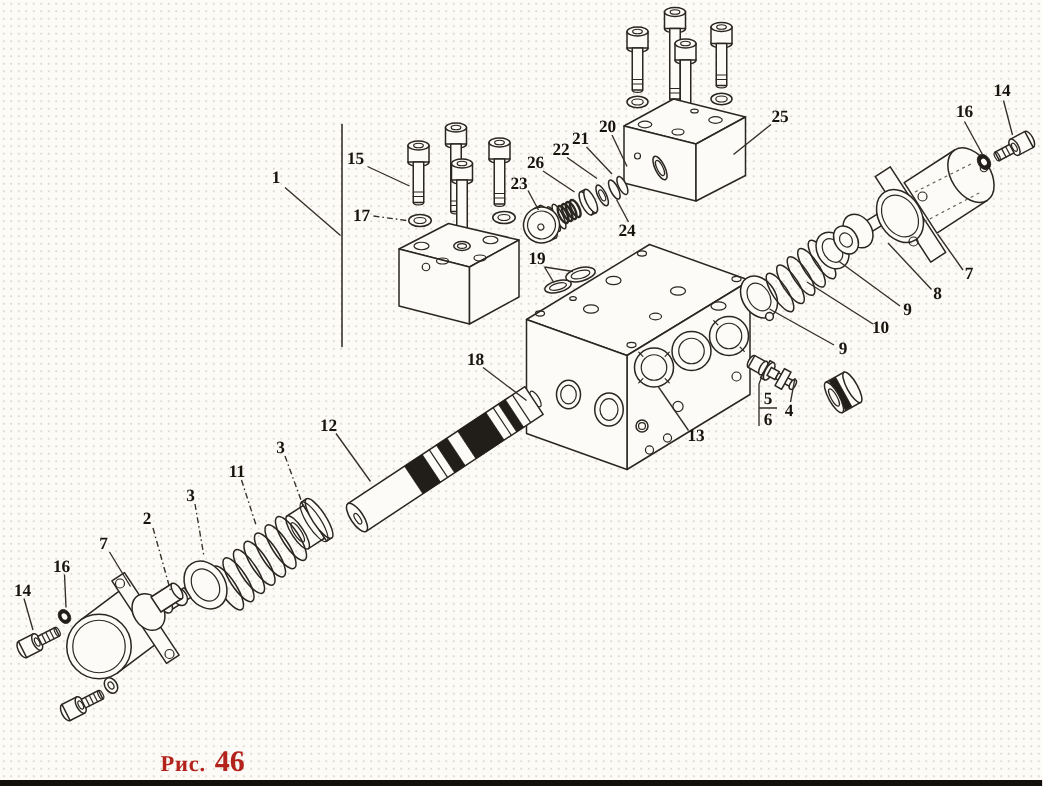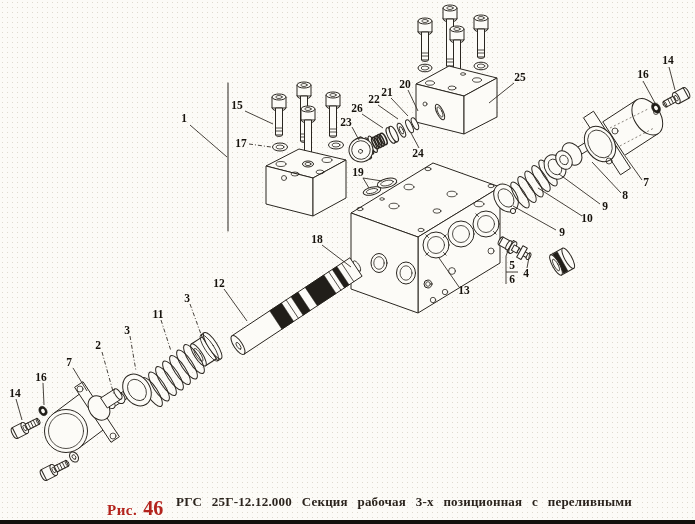--- a/index.html
+++ b/index.html
@@ -457,16 +457,15 @@
     <text class="c" x="643" y="78" text-anchor="middle">16</text>
     <text class="c" x="668" y="64" text-anchor="middle">14</text>
   </g>
 </svg>
 
 <div id="figrow">
   <span class="p">Рис.</span>
   <span class="n">46</span>
 </div>
 <div id="cap">
-  <div class="j">РГС 25Г-12.12.000 Секция рабочая 3-х позиционная с переливными</div>
 </div>
 <div id="bbar"></div>
 </div>
 
 </body></html>

